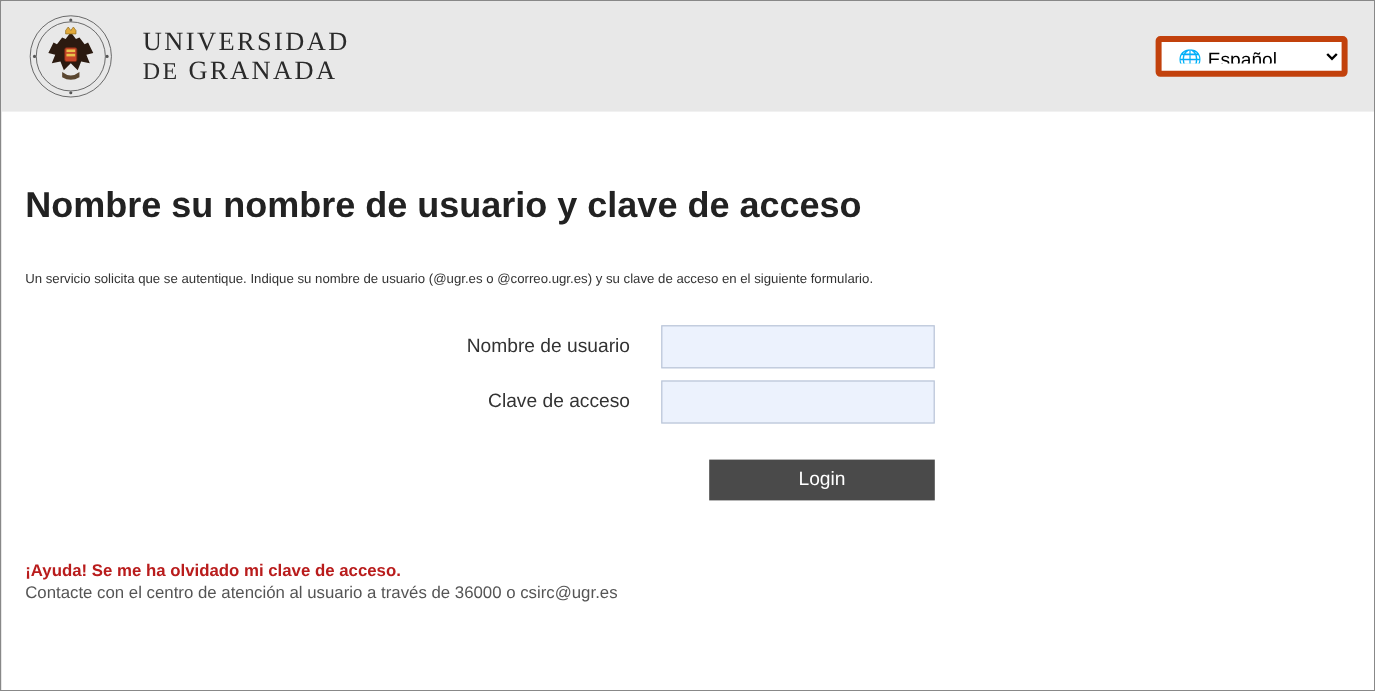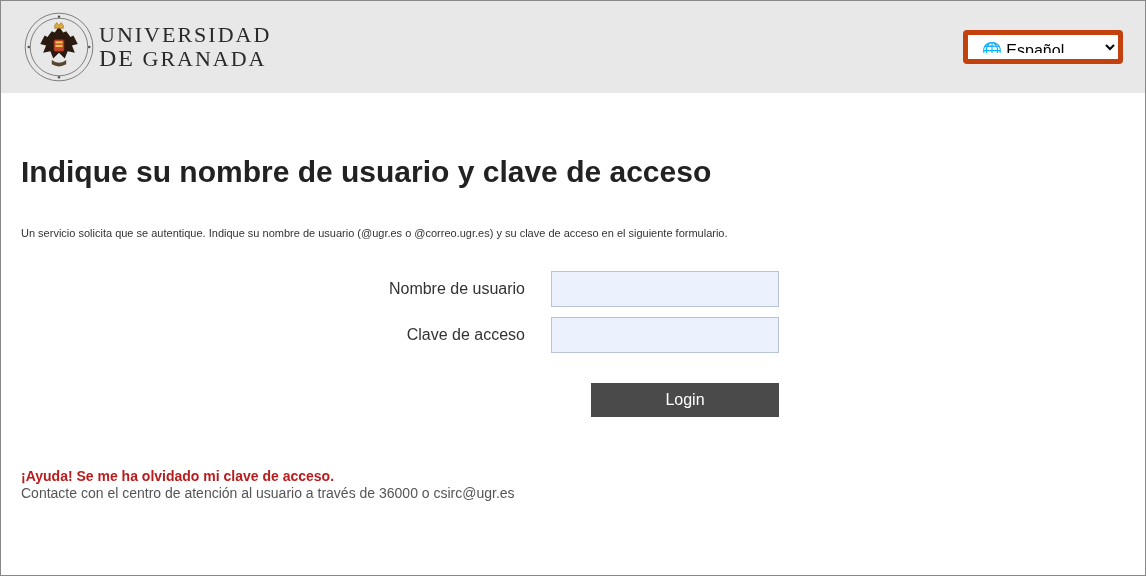--- a/index.html
+++ b/index.html
@@ -20,21 +20,21 @@
       background: #e8e8e8;
       padding: 8px 22px;
       display: flex;
       align-items: center;
       justify-content: space-between;
       height: 92px;
     }
     .logo-wrap {
       display: flex;
       align-items: center;
-      gap: 4px;
+      gap: 24px;
     }
     .crest {
       width: 72px;
       height: 72px;
       display: flex;
       align-items: center;
       justify-content: center;
     }
     .uni-text {
       line-height: 1.05;
@@ -46,21 +46,21 @@
       color: #2a2a2a;
     }
     .uni-line2 {
       font-family: "Times New Roman", Georgia, serif;
       letter-spacing: 2px;
       font-size: 22px;
       color: #2a2a2a;
     }
     .uni-line2 .de {
       font-variant: small-caps;
-      font-size: 24px;
+      font-size: 20px;
       letter-spacing: 2px;
     }
     .lang-select {
       background: #fff;
       border: 5px solid #c2410c;
       border-radius: 4px;
       padding: 6px 10px;
       font-size: 16px;
       width: 160px;
       height: 34px;
@@ -166,21 +166,21 @@
         <span>GRANADA</span>
       </div>
     </div>
   </div>
   <select class="lang-select">
     <option>🌐 Español</option>
   </select>
 </div>
 
 <div class="content">
-  <h1 class="page-title">Indique su nombre de usuario y clave de acceso</h1>
+  <h1 class="page-title">Nombre su nombre de usuario y clave de acceso</h1>
   <p class="desc">Un servicio solicita que se autentique. Indique su nombre de usuario (@ugr.es o @correo.ugr.es) y su clave de acceso en el siguiente formulario.</p>
 
   <form class="form">
     <label class="form-label">Nombre de usuario</label>
     <input class="form-input" type="text" value="" style="">
 
     <label class="form-label">Clave de acceso</label>
     <input class="form-input" type="password" value="" style="">
 
     <div class="form-submit-row">

